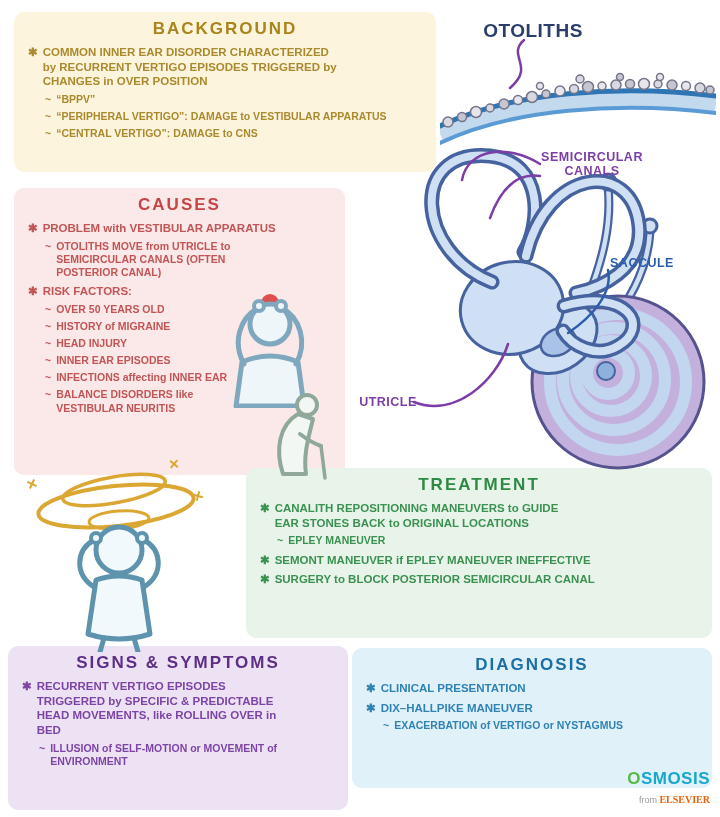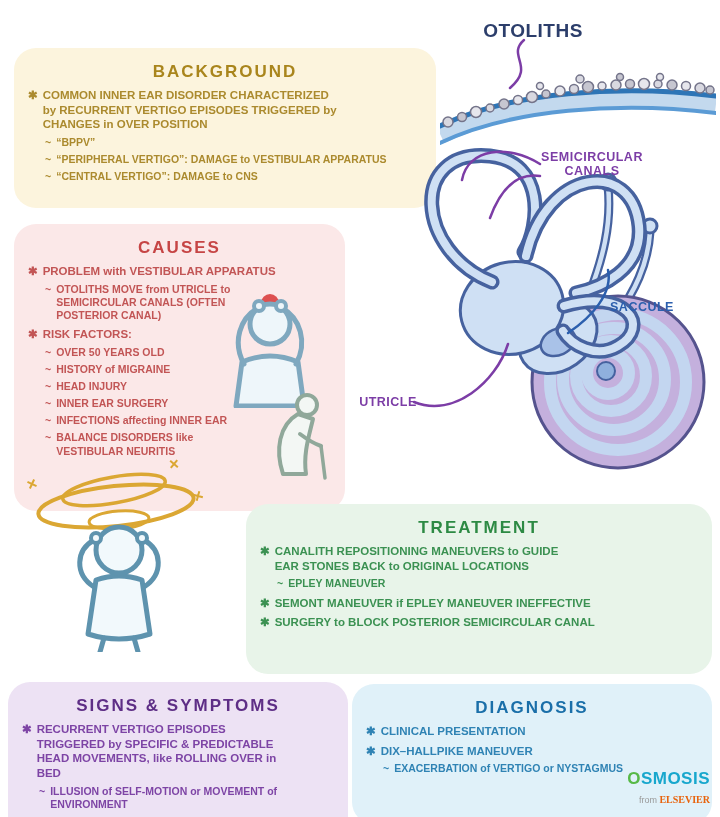--- a/index.html
+++ b/index.html
@@ -1,19 +1,19 @@
 <!DOCTYPE html>
 <html><head>
 <meta charset="utf-8">
 <style>
   * { margin:0; padding:0; box-sizing:border-box; }
   body { background:#ffffff; font-family:"Liberation Sans", sans-serif; }
   .canvas { position:relative; width:720px; height:817px; background:#ffffff; overflow:hidden; }
 
-  .box { position:absolute; border-radius:22px; padding:14px 14px; z-index:1;margin-top:36px; }
+  .box { position:absolute; border-radius:10px; padding:7px 14px; z-index:1; }
   .box h2 { text-align:center; font-size:17px; font-weight:700; letter-spacing:2px; margin-bottom:6px; }
   .bullet { display:flex; gap:5px; font-weight:700; font-size:11.5px; line-height:1.28; margin-top:5px; }
   .sub { display:flex; gap:5px; font-weight:700; font-size:10.5px; line-height:1.25; margin-top:4px; margin-left:17px; }
   .mk { flex:0 0 auto; }
   .w200 { max-width:205px; } .w240 { max-width:240px; } .w250 { max-width:250px; }
   .w300 { max-width:300px; }
 
   .sec-bg { left:14px; top:12px; width:422px; height:160px; background:#fcf4dd; color:#ab8a2e; }
   .sec-bg h2 { color:#a9851c; }
   .sec-causes { left:14px; top:188px; width:331px; height:287px; background:#fbe8e8; color:#c25555; }
@@ -21,21 +21,21 @@
   .sec-treatment { left:246px; top:468px; width:466px; height:170px; background:#e8f4e9; color:#3b9152; z-index:1; }
   .sec-treatment h2 { color:#2d8a44; }
   .sec-signs { left:8px; top:646px; width:340px; height:164px; background:#ede2f4; color:#7d44a5; }
   .sec-signs h2 { color:#5e2e86; }
   .sec-diagnosis { left:352px; top:648px; width:360px; height:140px; background:#e0f1f9; color:#2f83b4; }
   .sec-diagnosis h2 { color:#1a6fa9; }
 
   .anat { position:absolute; font-weight:700; font-size:12.5px; letter-spacing:.5px; text-align:center; z-index:4; }
   .lbl-otoliths { left:478px; top:20px; width:110px; color:#2c3e6b; font-size:19px; }
   .lbl-semicircular { left:534px; top:150px; width:116px; color:#7c3da6; line-height:1.15; }
-  .lbl-saccule { left:602px; top:256px; width:80px; color:#2b5fae;margin-top:44px; }
+  .lbl-saccule { left:602px; top:256px; width:80px; color:#2b5fae; }
   .lbl-utricle { left:352px; top:395px; width:72px; color:#7c3da6; }
 
   .svg-abs { position:absolute; }
   #otoliths-art { left:440px; top:38px; width:276px; height:112px; z-index:2; }
   #ear-art { left:350px; top:130px; width:365px; height:345px; z-index:2; }
   #dizzy-art { left:16px; top:452px; width:215px; height:200px; z-index:2; }
   #elderly-art { left:262px; top:390px; width:80px; height:92px; z-index:3; }
   #headache-art { left:228px; top:290px; width:85px; height:118px; z-index:2; }
 
   .logo { position:absolute; right:10px; bottom:10px; text-align:right; z-index:5; }
@@ -90,21 +90,21 @@
     <div class="sub">
       <span class="mk">~</span>
       <span>HISTORY of MIGRAINE</span>
     </div>
     <div class="sub">
       <span class="mk">~</span>
       <span>HEAD INJURY</span>
     </div>
     <div class="sub">
       <span class="mk">~</span>
-      <span>INNER EAR SURGERY</span>
+      <span>INNER EAR EPISODES</span>
     </div>
     <div class="sub">
       <span class="mk">~</span>
       <span>INFECTIONS affecting INNER EAR</span>
     </div>
     <div class="sub">
       <span class="mk">~</span>
       <span class="w200">BALANCE DISORDERS like VESTIBULAR NEURITIS</span>
     </div>
   </section>

